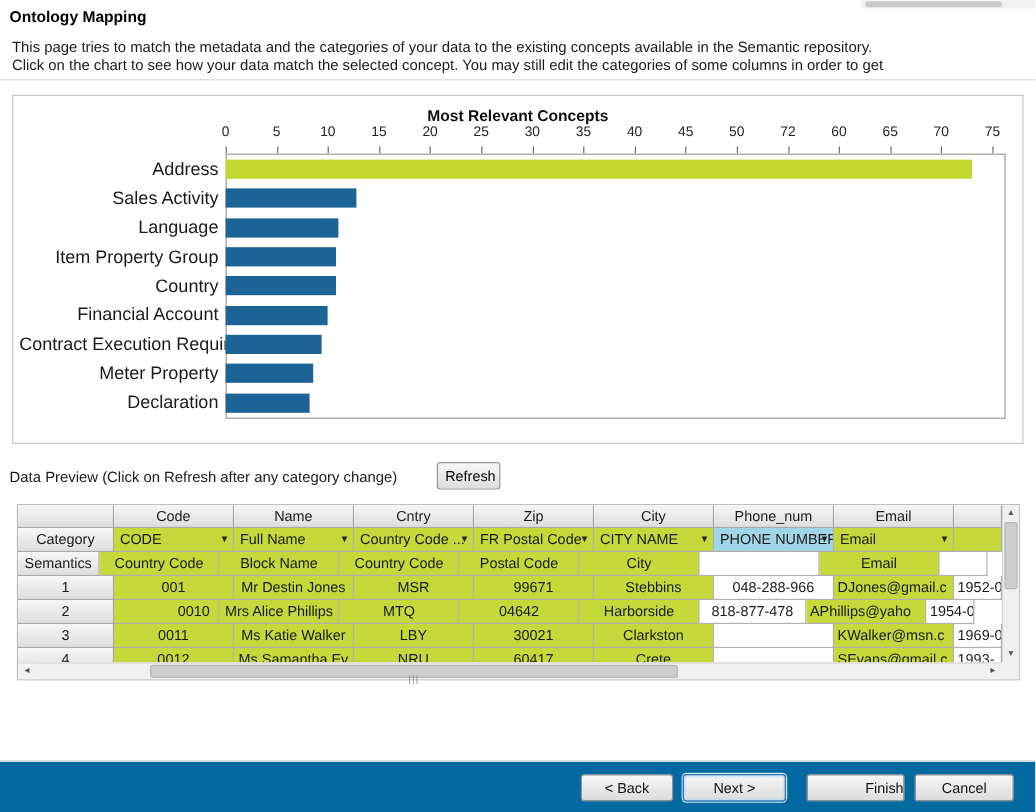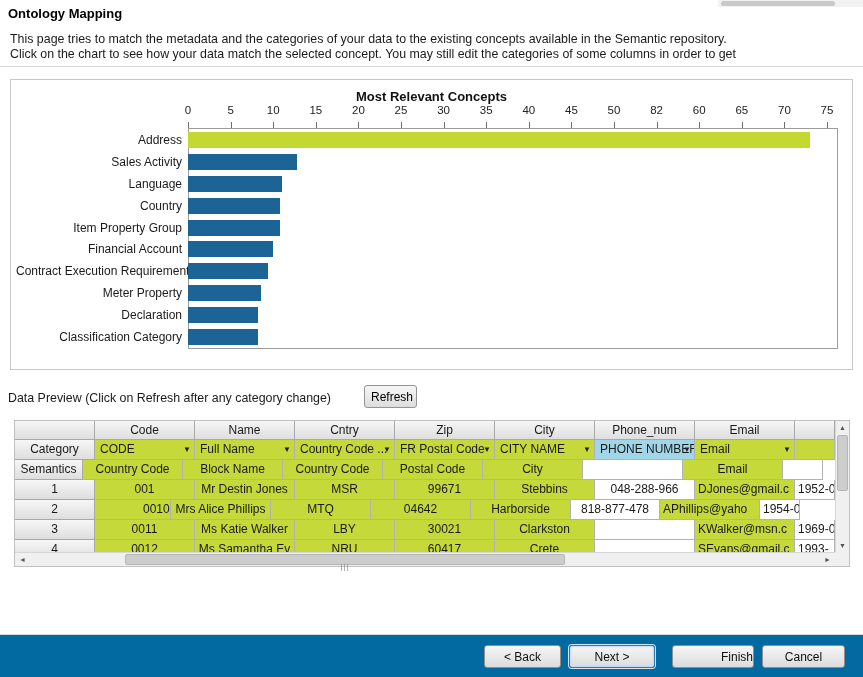--- a/index.html
+++ b/index.html
@@ -21,21 +21,21 @@
                background:#fff;box-sizing:border-box;}
   .chart-title{position:absolute;left:0;top:9px;width:100%;text-align:center;font-size:13px;font-weight:bold;color:#111;}
   .chart-axis{position:absolute;left:177px;top:22px;width:650px;height:26px;}
   .tick-label{position:absolute;top:2px;transform:translateX(-50%);font-size:11.5px;color:#222;}
   .tick-mark{position:absolute;top:20px;width:1px;height:6px;background:#6f6f6f;}
   .plot-frame{position:absolute;left:177px;top:48px;width:650px;height:221px;border:1px solid #9c9c9c;
               box-sizing:border-box;background:#fff;}
   .chart-rows{position:absolute;left:5px;top:49px;width:821px;height:219px;display:flex;flex-direction:column;
               justify-content:space-around;}
   .chart-row{display:flex;align-items:center;height:16px;}
-  .chart-label{width:166px;padding-right:6px;text-align:right;font-size:12px;white-space:nowrap;overflow:hidden;flex:none;}
+  .chart-label{width:166px;padding-right:6px;text-align:right;font-size:15px;white-space:nowrap;overflow:hidden;flex:none;}
   .chart-bar{height:16px;flex:none;}
 
   
   .preview-label{position:absolute;left:8px;top:391px;font-size:12.4px;}
   .refresh-btn{position:absolute;left:364px;top:385px;width:53px;height:23px;font-size:12px;
                background:linear-gradient(#f6f6f6,#dddddd);border:1px solid #949494;border-radius:3px;
                text-align:center;line-height:21px;box-sizing:border-box;}
 
   
   .table-panel{position:absolute;left:14px;top:420px;width:836px;height:147px;border:1px solid #c0c0c0;
@@ -108,21 +108,21 @@
         <span class="tick-label" style="left: 255.6px;">30</span>
         <span class="tick-mark" style="left: 255.6px;"></span>
         <span class="tick-label" style="left: 298.2px;">35</span>
         <span class="tick-mark" style="left: 298.2px;"></span>
         <span class="tick-label" style="left: 340.8px;">40</span>
         <span class="tick-mark" style="left: 340.8px;"></span>
         <span class="tick-label" style="left: 383.4px;">45</span>
         <span class="tick-mark" style="left: 383.4px;"></span>
         <span class="tick-label" style="left: 426px;">50</span>
         <span class="tick-mark" style="left: 426px;"></span>
-        <span class="tick-label" style="left: 468.6px;">82</span>
+        <span class="tick-label" style="left: 468.6px;">72</span>
         <span class="tick-mark" style="left: 468.6px;"></span>
         <span class="tick-label" style="left: 511.2px;">60</span>
         <span class="tick-mark" style="left: 511.2px;"></span>
         <span class="tick-label" style="left: 553.8px;">65</span>
         <span class="tick-mark" style="left: 553.8px;"></span>
         <span class="tick-label" style="left: 596.4px;">70</span>
         <span class="tick-mark" style="left: 596.4px;"></span>
         <span class="tick-label" style="left: 639px;">75</span>
         <span class="tick-mark" style="left: 639px;"></span>
       </div>
@@ -134,45 +134,41 @@
         </div>
         <div class="chart-row">
           <div class="chart-label">Sales Activity</div>
           <div class="chart-bar" style="width: 109px; background: rgb(28, 99, 150);"></div>
         </div>
         <div class="chart-row">
           <div class="chart-label">Language</div>
           <div class="chart-bar" style="width: 94px; background: rgb(28, 99, 150);"></div>
         </div>
         <div class="chart-row">
+          <div class="chart-label">Item Property Group</div>
+          <div class="chart-bar" style="width: 92px; background: rgb(28, 99, 150);"></div>
+        </div>
+        <div class="chart-row">
           <div class="chart-label">Country</div>
           <div class="chart-bar" style="width: 92px; background: rgb(28, 99, 150);"></div>
         </div>
         <div class="chart-row">
-          <div class="chart-label">Item Property Group</div>
-          <div class="chart-bar" style="width: 92px; background: rgb(28, 99, 150);"></div>
-        </div>
-        <div class="chart-row">
           <div class="chart-label">Financial Account</div>
           <div class="chart-bar" style="width: 85px; background: rgb(28, 99, 150);"></div>
         </div>
         <div class="chart-row">
           <div class="chart-label">Contract Execution Requirement</div>
           <div class="chart-bar" style="width: 80px; background: rgb(28, 99, 150);"></div>
         </div>
         <div class="chart-row">
           <div class="chart-label">Meter Property</div>
           <div class="chart-bar" style="width: 73px; background: rgb(28, 99, 150);"></div>
         </div>
         <div class="chart-row">
           <div class="chart-label">Declaration</div>
-          <div class="chart-bar" style="width: 70px; background: rgb(28, 99, 150);"></div>
-        </div>
-        <div class="chart-row">
-          <div class="chart-label">Classification Category</div>
           <div class="chart-bar" style="width: 70px; background: rgb(28, 99, 150);"></div>
         </div>
       </div>
   </div>
 
   <div class="preview-label">Data Preview (Click on Refresh after any category change)</div>
   <button class="refresh-btn">Refresh</button>
 
   <div class="table-panel">
     <div class="table-viewport">
@@ -215,21 +211,21 @@
           <div class="t-cell green" style="width: 100px;"><span class="ct">Mr Destin Jones</span></div>
           <div class="t-cell green" style="width: 100px;"><span class="ct">MSR</span></div>
           <div class="t-cell green" style="width: 100px;"><span class="ct">99671</span></div>
           <div class="t-cell green" style="width: 100px;"><span class="ct">Stebbins</span></div>
           <div class="t-cell" style="width: 100px;"><span class="ct">048-288-966</span></div>
           <div class="t-cell green al" style="width: 100px;"><span class="ct">DJones@gmail.c</span></div>
           <div class="t-cell  al" style="width: 40px;"><span class="ct">1952-0</span></div>
         </div>
         <div class="t-row">
           <div class="t-cell hdr" style="width: 80px;"><span class="ct">2</span></div>
-          <div class="t-cell green" style="width: 76px; padding-left: 48px;"><span class="ct">0010</span></div>
+          <div class="t-cell green" style="width: 88px; padding-left: 48px;"><span class="ct">0010</span></div>
           <div class="t-cell green" style="width: 100px;"><span class="ct">Mrs Alice Phillips</span></div>
           <div class="t-cell green" style="width: 100px;"><span class="ct">MTQ</span></div>
           <div class="t-cell green" style="width: 100px;"><span class="ct">04642</span></div>
           <div class="t-cell green" style="width: 100px; text-align: center;"><span class="ct">Harborside</span></div>
           <div class="t-cell" style="width: 89px;"><span class="ct">818-877-478</span></div>
           <div class="t-cell green al" style="width: 100px;"><span class="ct">APhillips@yaho</span></div>
           <div class="t-cell  al" style="width: 40px;"><span class="ct">1954-0</span></div>
         </div>
         <div class="t-row">
           <div class="t-cell hdr" style="width: 80px;"><span class="ct">3</span></div>

